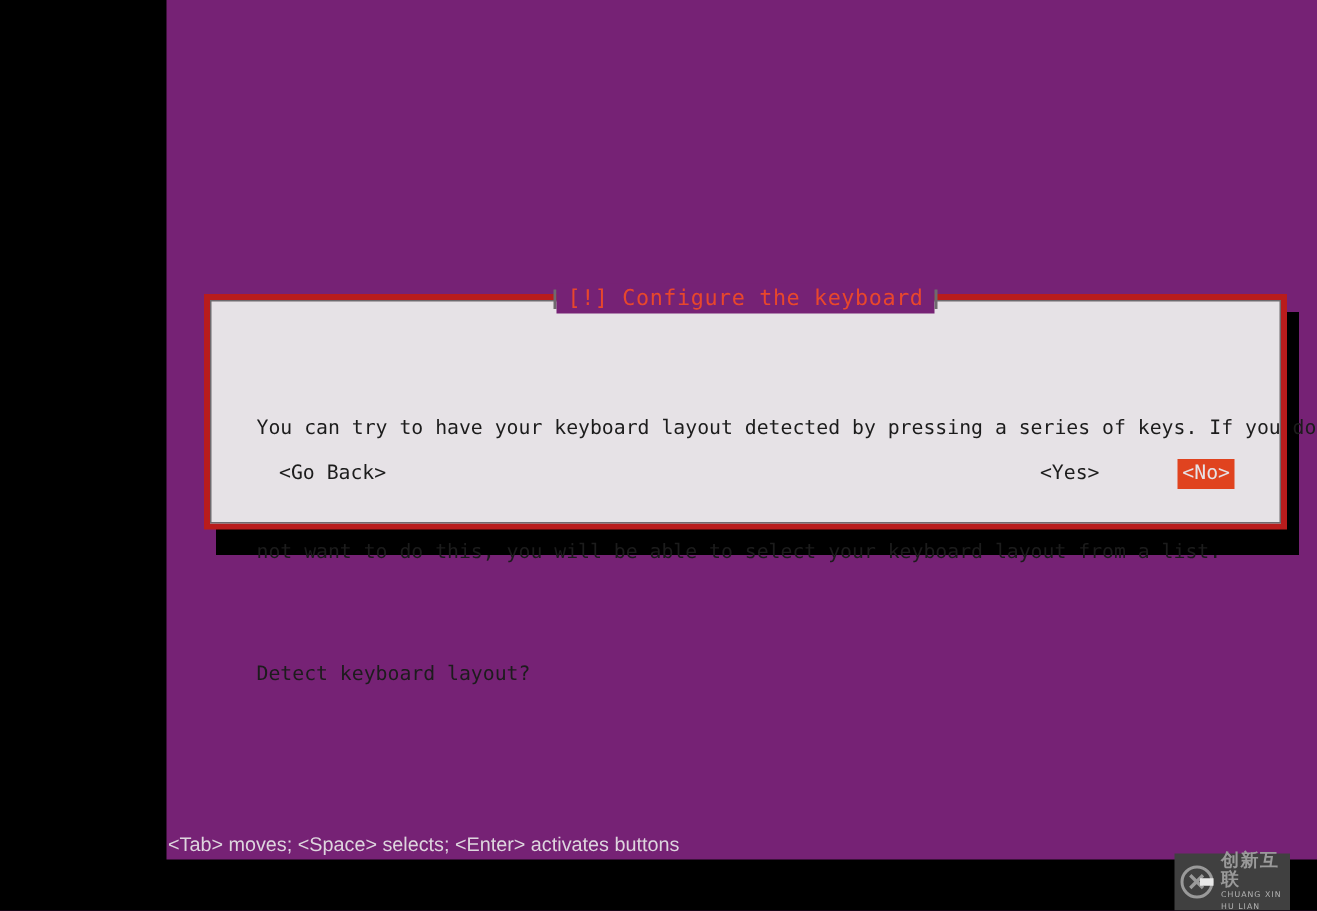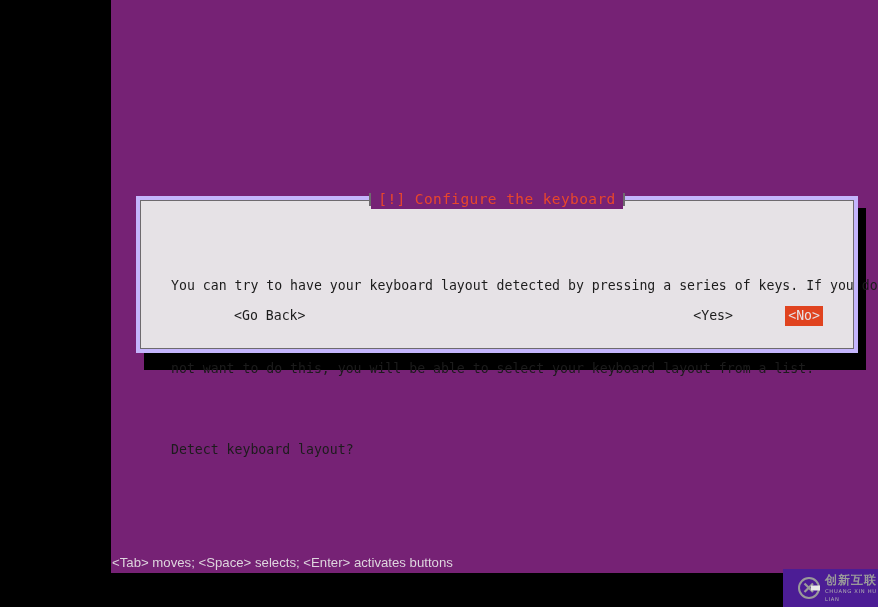--- a/index.html
+++ b/index.html
@@ -41,21 +41,21 @@
     background: #000000;
   }
 
   
   #dialog {
     position: absolute;
     left: 136px;
     top: 196px;
     width: 722px;
     height: 157px;
-    background: #c4b5fd;
+    background: #b91c1c;
     box-sizing: border-box;
     padding: 4px;
   }
   #dialog-inner {
     position: relative;
     width: 100%;
     height: 100%;
     box-sizing: border-box;
     border: 1px solid #6e6a6e;
     background: #e6e2e6;
@@ -116,21 +116,20 @@
     height: 20px;
   }
   .btn {
     position: absolute;
     top: 0;
     font-size: 13.2px;
     line-height: 20px;
     white-space: pre;
     color: #1c1c1c;
     font-family: "DejaVu Sans Mono", "Liberation Mono", monospace;
-    margin-left: 48px;
   }
   #btn-goback { left: 31px; }
   #btn-yes { right: 106px; }
   #btn-no {
     right: 16px;
     background: #e0431f;
     color: #e6e2e6;
     padding: 1px 3px;
     line-height: 18px;
   }
@@ -147,27 +146,27 @@
     white-space: pre;
     padding-left: 1px;
     font-family: Liberation Sans, sans-serif;
   }
 
   
   #watermark {
     position: absolute;
     left: 783px;
     top: 569px;
-    width: 95px;
+    width: 77px;
     height: 38px;
-    background: #4c1d95;
+    background: #404040;
     display: flex;
     align-items: center;
     justify-content: flex-start;
-    padding-left: 14px;
+    padding-left: 3px;
     box-sizing: border-box;
   }
   #wm-mark {
     position: relative;
     width: 24px;
     height: 24px;
     flex: 0 0 auto;
   }
   #wm-text {
     margin-left: 4px;

